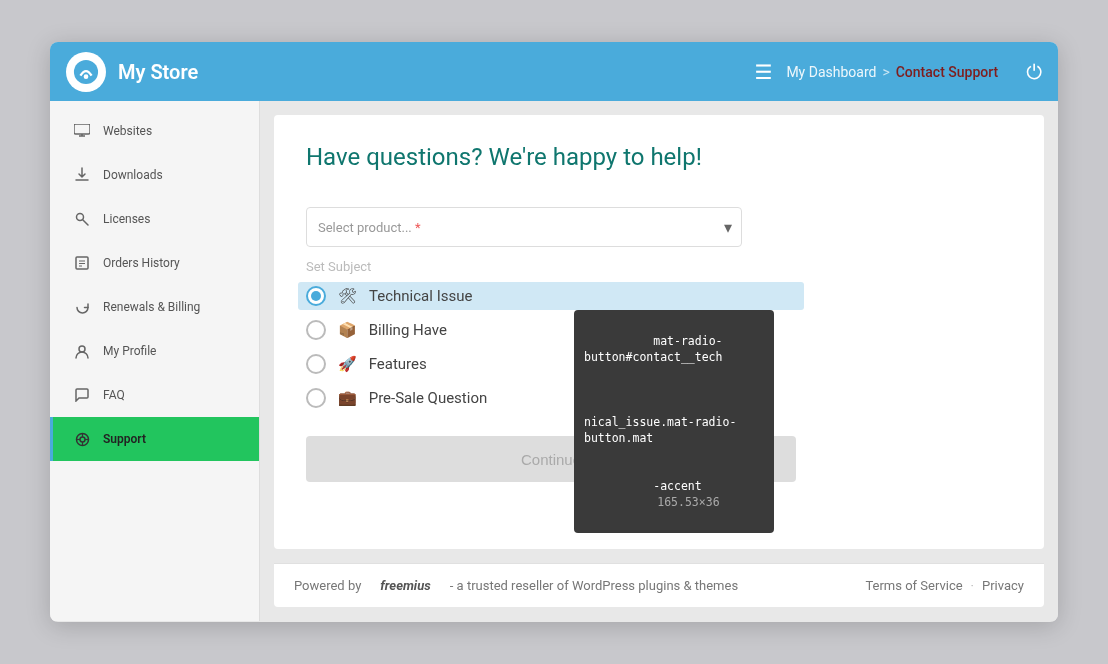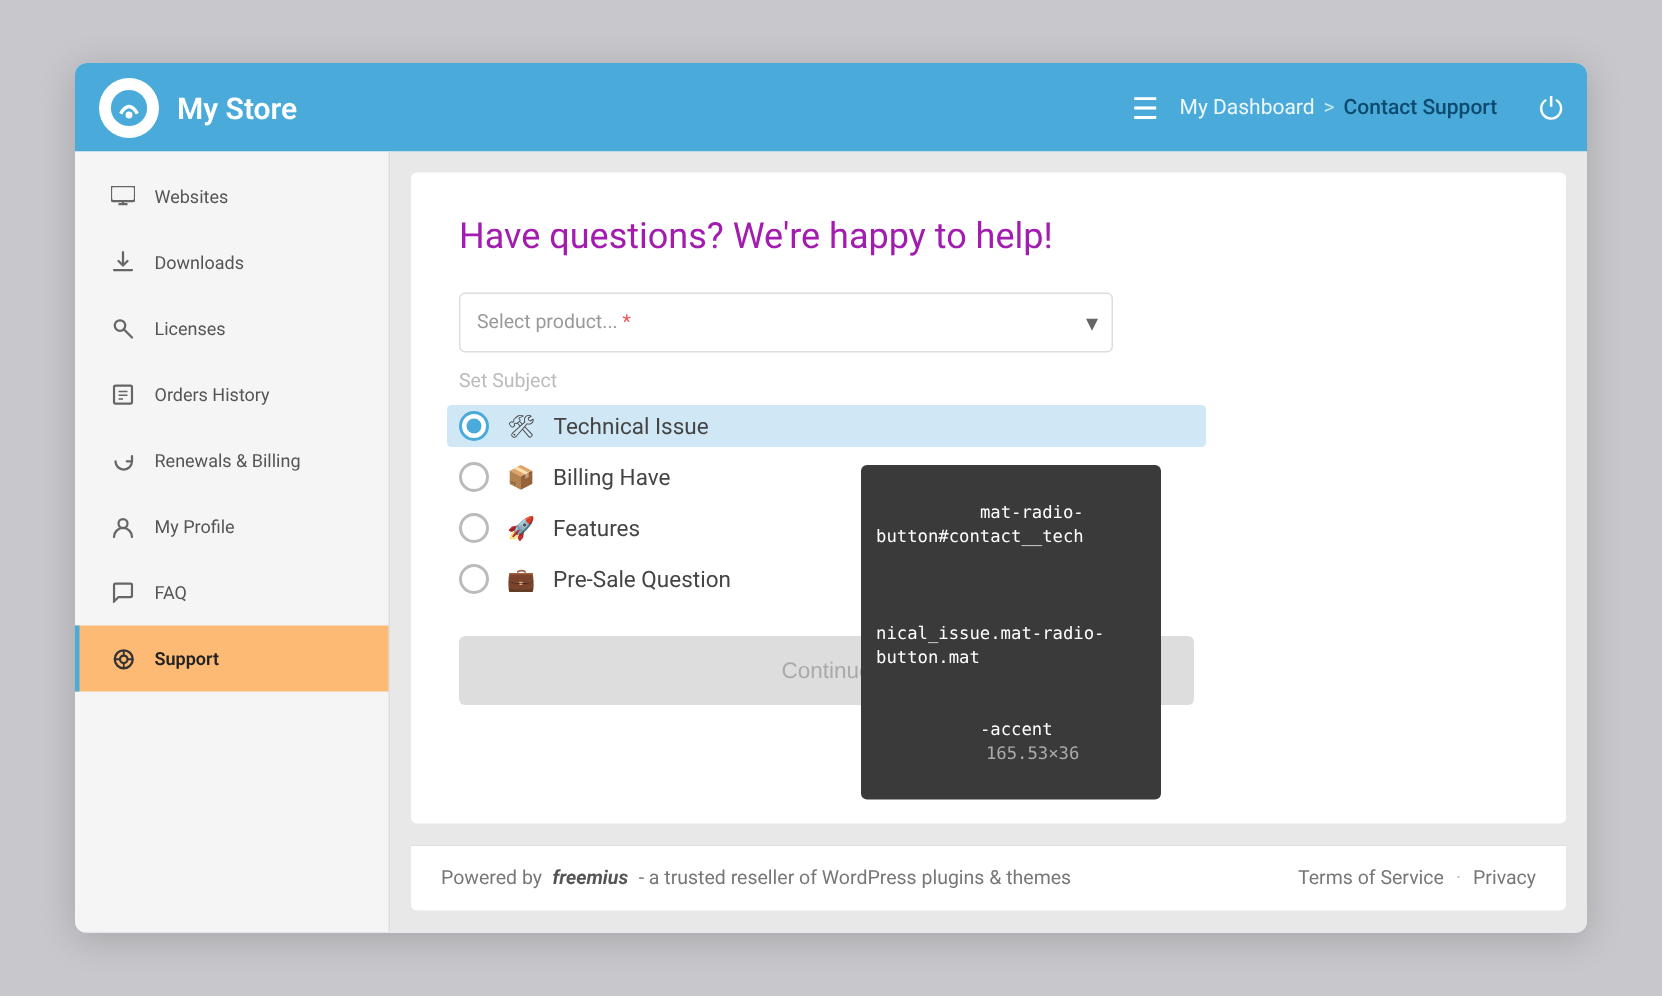--- a/index.html
+++ b/index.html
@@ -64,21 +64,21 @@
     .breadcrumb-link {
       color: white;
       text-decoration: none;
       opacity: 0.9;
     }
     .breadcrumb-sep {
       color: white;
       opacity: 0.7;
     }
     .breadcrumb-current {
-      color: #0c4a6e;
+      color: #7f1d1d;
       font-weight: 500;
     }
     .header-power {
       color: white;
       font-size: 20px;
       cursor: pointer;
       margin-left: 16px;
     }
     
     .main-layout {
@@ -99,21 +99,21 @@
       align-items: center;
       gap: 12px;
       padding: 13px 20px;
       cursor: pointer;
       color: #555;
       font-size: 12px;
       border-left: 3px solid transparent;
       transition: background 0.15s;
     }
     .sidebar-item.active {
-      background: #fdba74;
+      background: #22c55e;
       border-left: 3px solid #4aabdb;
       color: #222;
       font-weight: 600;
     }
     .sidebar-icon {
       width: 18px;
       height: 18px;
       display: flex;
       align-items: center;
       justify-content: center;
@@ -134,23 +134,23 @@
     .content-inner {
       background: white;
       margin: 14px;
       border-radius: 4px;
       flex: 1;
       padding: 28px 32px;
       position: relative;
     }
     .page-title {
       font-size: 24px;
-      color: #a21caf;
+      color: #0f766e;
       font-weight: 400;
-      margin-bottom: 24px;
+      margin-bottom: 36px;
     }
     
     .select-product {
       position: relative;
       margin-bottom: 12px;
     }
     .select-wrapper {
       position: relative;
       width: 436px;
     }
@@ -264,21 +264,21 @@
       align-items: center;
       justify-content: space-between;
       font-size: 13px;
       color: #777;
       margin: 0 14px 14px 14px;
       border-radius: 0 0 4px 4px;
     }
     .footer-left {
       display: flex;
       align-items: center;
-      gap: 4px;
+      gap: 16px;
     }
     .freemius-logo {
       font-weight: 700;
       color: #555;
       font-style: italic;
     }
     .footer-right {
       display: flex;
       align-items: center;
       gap: 8px;

